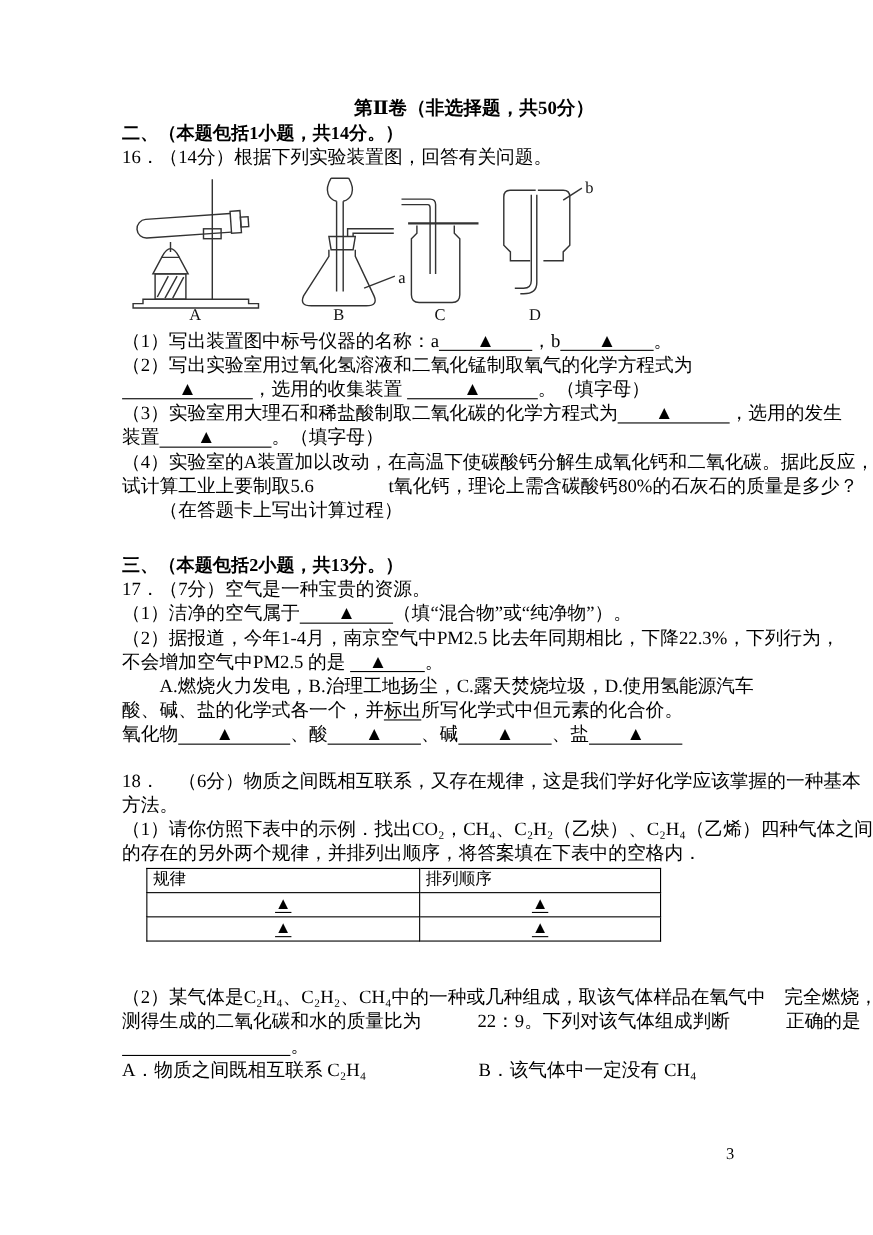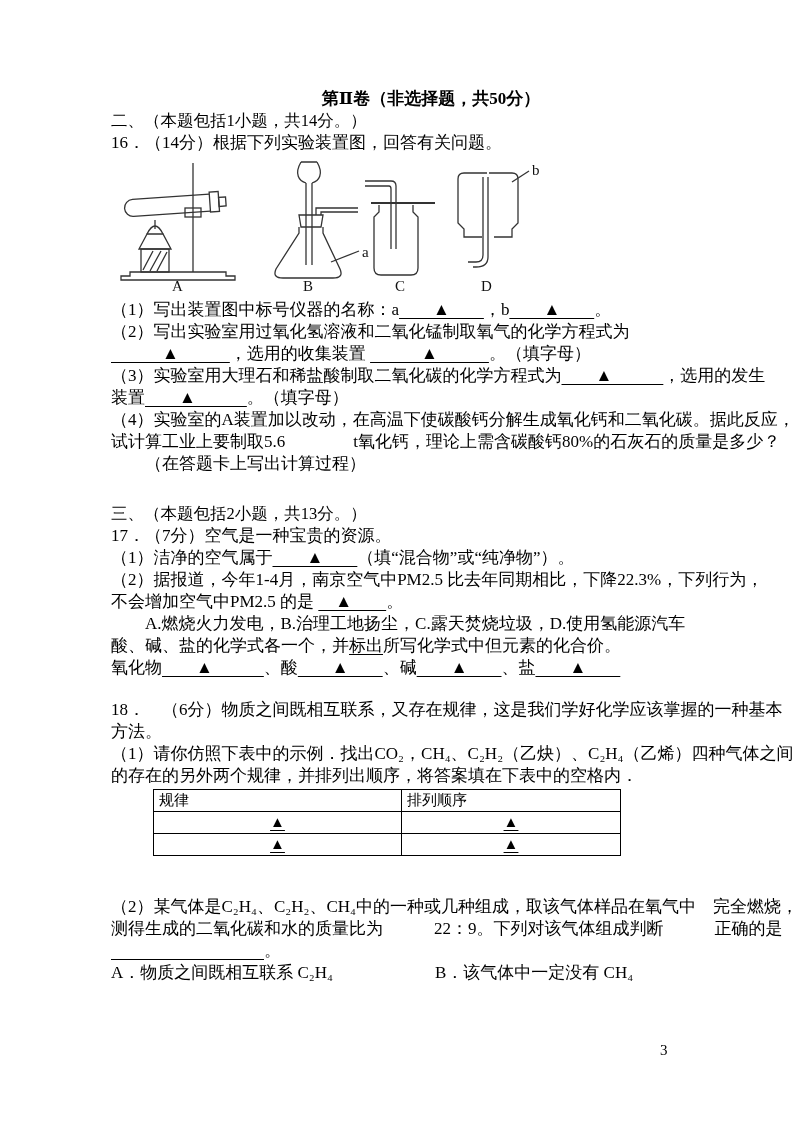--- a/index.html
+++ b/index.html
@@ -4,28 +4,28 @@
 <style>
   html,body { margin:0; padding:0; background:#ffffff; }
   .page {
     position:relative; width:794px; height:1123px; background:#fff;
     font-family:"Liberation Serif","DejaVu Serif",serif;
     color:#000; overflow:hidden;
   }
   .content { position:absolute; left:111px; top:88px; width:640px; }
   .ln { margin:0; line-height:22px; font-size:17px; white-space:nowrap; }
   .title { text-align:center; font-weight:bold; font-size:17px; }
-  .bold { font-weight:normal; font-size:16.5px; }
+  .bold { font-weight:bold; font-size:16.5px; }
   .ub { text-decoration:underline; text-underline-offset:3px; }
   .fig { display:block; margin:5px 0 6px 2px; }
   .fig text { font-size:15px; fill:#111; stroke:none; font-family:"Liberation Serif","DejaVu Serif",serif; }
   .gap28 { margin-top:28px; }
   .gap20 { margin-top:20px; }
   .gap40 { margin-top:40px; }
-  table.rule { border-collapse:collapse; margin:2px 0 0 42px; table-layout:fixed; }
+  table.rule { border-collapse:collapse; margin:2px 0 0 22px; table-layout:fixed; }
   table.rule td { border:1px solid #000; height:21px; padding:0 5px; font-size:15px; line-height:21px; overflow:hidden; }
   td.c { text-align:center; }
   .pageno { position:absolute; left:660px; top:1042px; font-size:15px; }
 </style>
 </head>
 <body>
 
 <div class="page">
   <div class="content">
 

